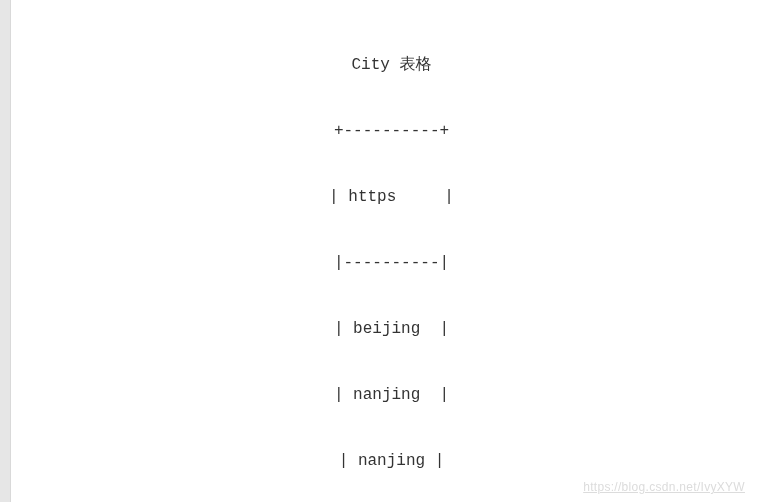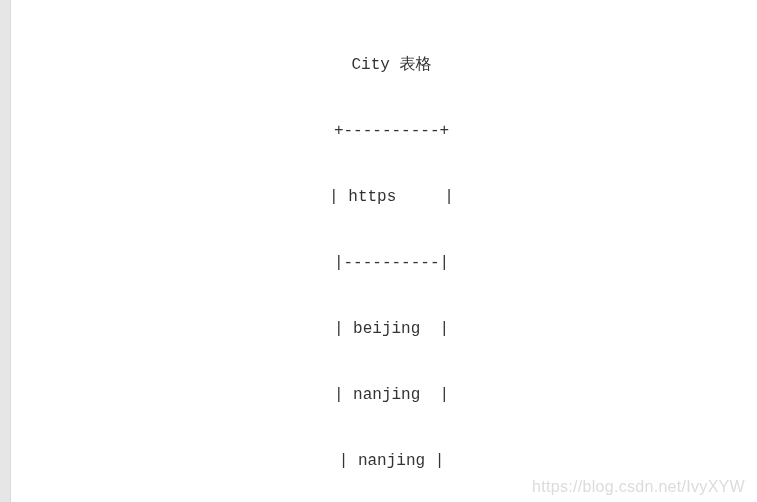--- a/index.html
+++ b/index.html
@@ -35,23 +35,24 @@
   }
   .line {
     height: 22px;
     text-align: center;
   }
   .watermark {
     position: absolute;
     right: 12px;
     bottom: 4px;
     font-family: Arial, sans-serif;
-    font-size: 16px;
+    font-size: 12px;
     color: #dcdcdc;
     letter-spacing: 0.3px;
+    text-decoration: underline;
   }
 </style>
 </head>
 <body>
 
 <div class="container">
   <div class="gutter"></div>
   <div class="code">
     <div class="line">City 表格</div>
     <div class="line">+----------+</div>

